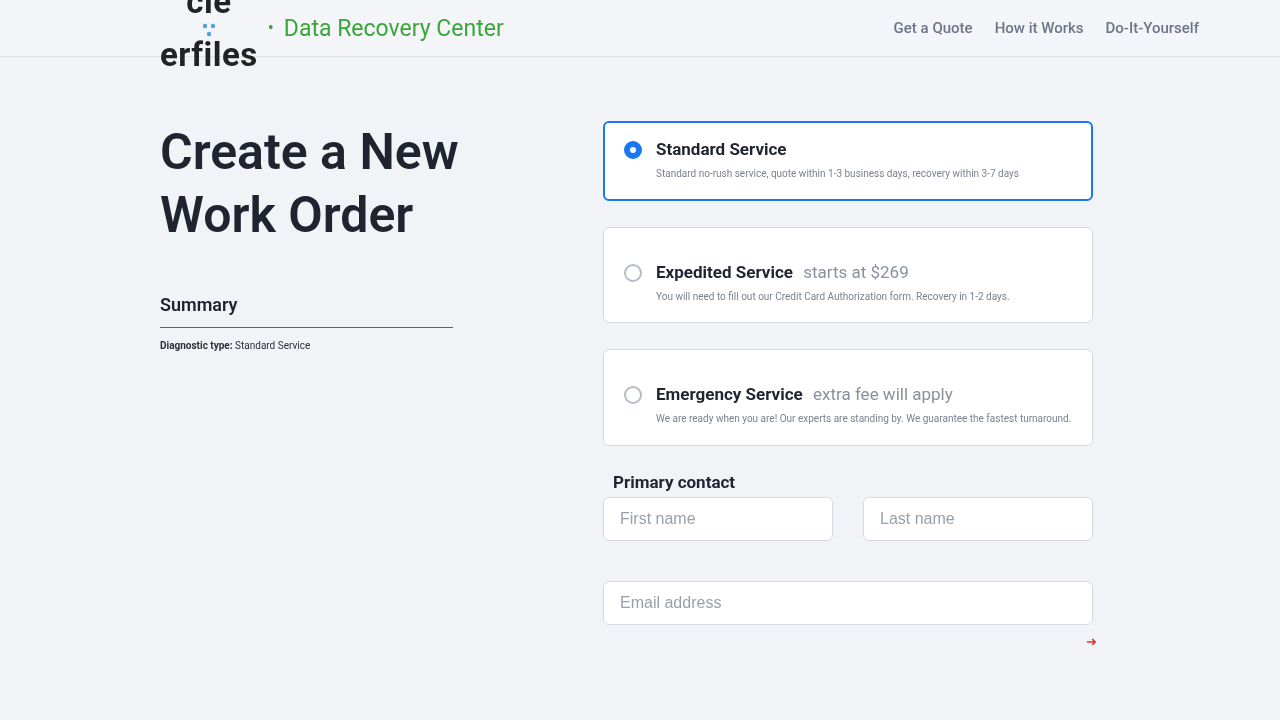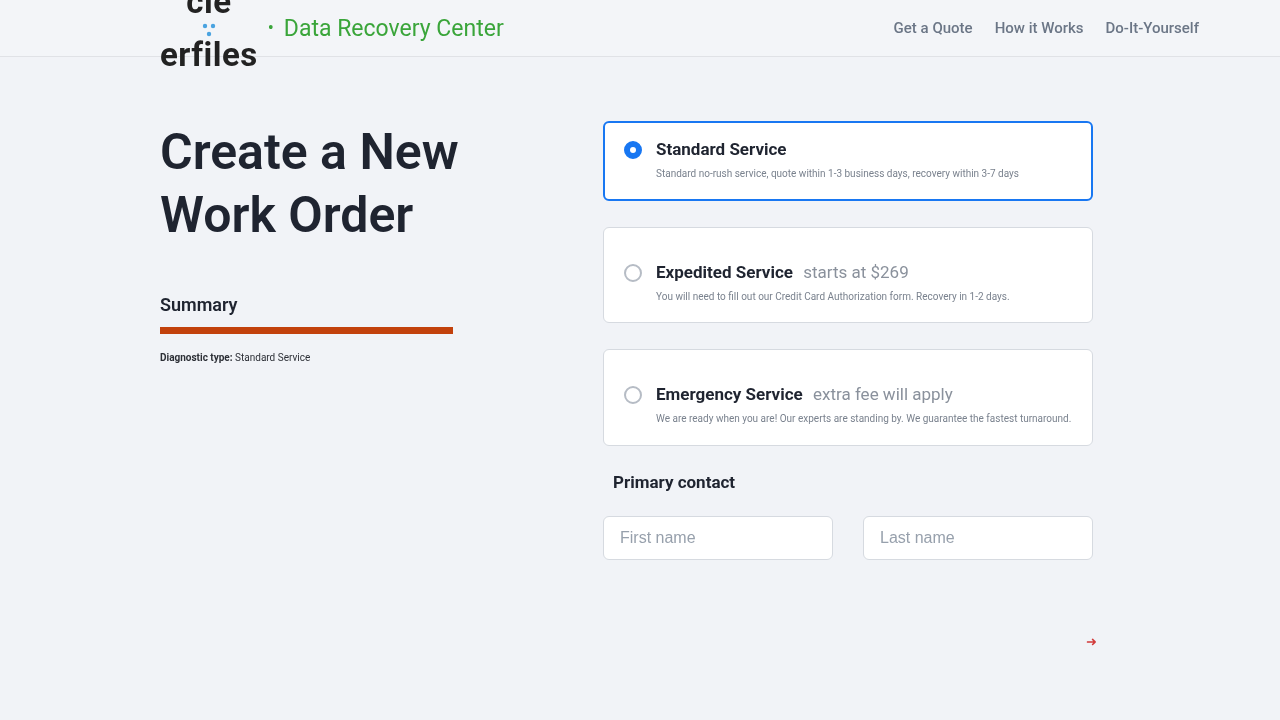--- a/index.html
+++ b/index.html
@@ -76,22 +76,22 @@
     font-weight: 600;
     line-height: 1.25;
     color: #1f2430;
     margin-bottom: 48px;
   }
   .summary-heading {
     font-size: 18px;
     font-weight: 600;
     color: #1f2430;
     padding-bottom: 12px;
-    border-bottom: 7px solid #c2410c;
-    margin-bottom: 18px;
+    border-bottom: 1px solid #c2410c;
+    margin-bottom: 12px;
     width: 293px;
   }
   .summary-line {
     font-size: 10px;
     color: #2c2f36;
   }
   .summary-line .label { font-weight: 700; }
   .summary-line .value { font-weight: 400; }
 
   .right {
@@ -140,21 +140,21 @@
     margin-bottom: 6px;
   }
   .opt-title { font-weight: 700; color: #1f2430; }
   .opt-sub   { font-weight: 400; color: #8a919c; margin-left: 6px; }
   .opt-desc  { font-size: 10px; color: #7a828e; line-height: 1.55; }
 
   .section-heading {
     font-size: 17px;
     font-weight: 700;
     color: #1f2430;
-    margin: 14px 0 24px 10px;
+    margin: 14px 0 5px 10px;
   }
   .name-row {
     display: flex;
     gap: 30px;
     margin-bottom: 40px;
   }
   .input {
     background: #fff;
     border: 1px solid #d6dae0;
     border-radius: 6px;
@@ -246,17 +246,18 @@
       </div>
     </div>
 
     <div class="section-heading">Primary contact</div>
 
     <div class="name-row">
       <input class="input" placeholder="First name" style="">
       <input class="input" placeholder="Last name" style="">
     </div>
 
+    <input class="input full-input" placeholder="Email address" style="">
 
   </div>
 </div>
 
 <div class="red-arrow">➜</div>
 
 </body></html>

